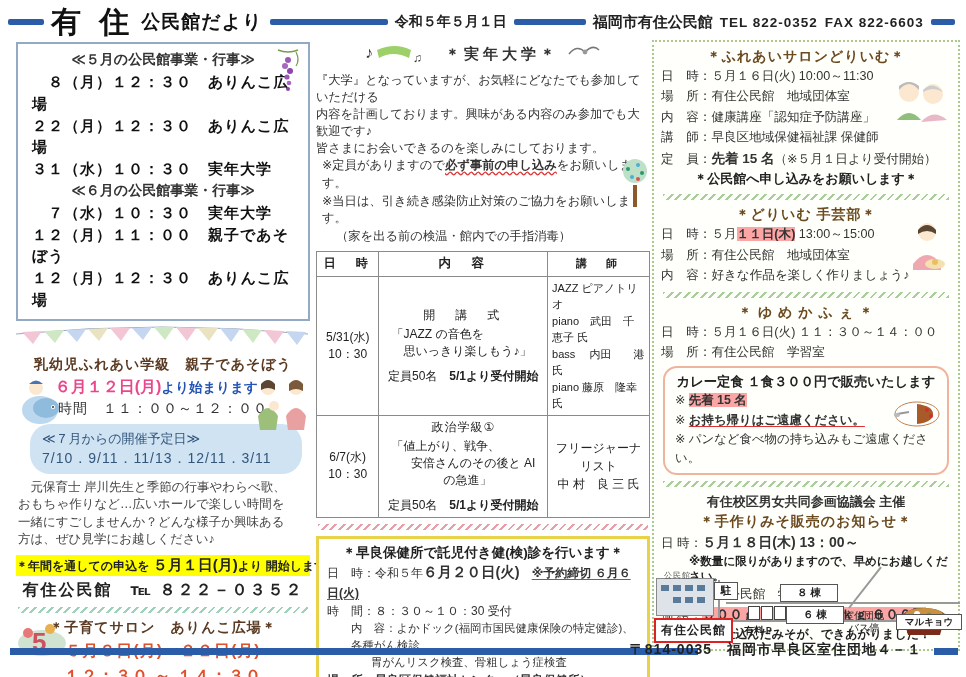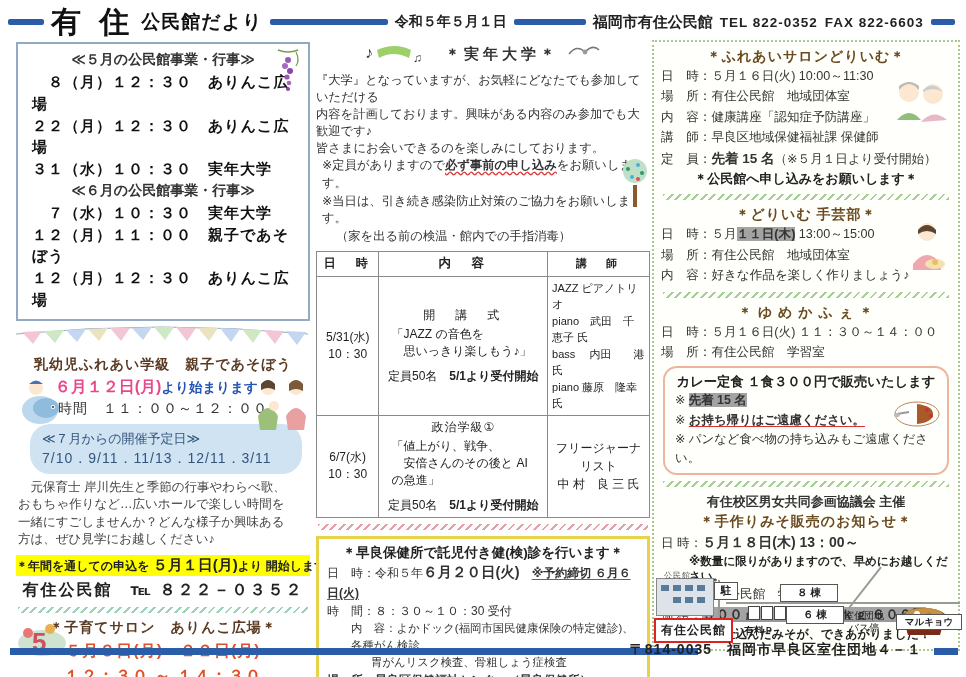--- a/index.html
+++ b/index.html
@@ -62,21 +62,21 @@
   .ken-row{font-size:12px;line-height:1.5;color:#333;}
   .ken-big{font-weight:bold;font-size:14.5px;}
   .u-red{font-weight:bold;text-decoration:underline #d33;text-underline-offset:2px;}
   .bold{font-weight:bold;}
   .ken-ind{padding-left:44px;}
   
   .right-box{border:2px dotted #a9c98f;background:#fffffb;padding:4px 7px 6px 7px;}
   .r-head{text-align:center;font-weight:bold;font-size:14px;color:#6b4a20;letter-spacing:1px;margin-top:2px;}
   .r-row{font-size:12.6px;line-height:1.62;color:#333;}
   .r-apply{text-align:center;font-weight:bold;font-size:13px;color:#222;margin-top:1px;}
-  .hl{background:#a3a3a3;font-weight:bold;text-align:right;}
+  .hl{background:#fca5a5;font-weight:bold;text-align:right;}
   .curry-box{border:2px solid #f0b49e;border-radius:14px;padding:5px 10px;margin:4px 2px;position:relative;}
   .curry-title{font-weight:bold;font-size:13.3px;text-align:center;color:#222;}
   .curry-row{font-size:12.4px;line-height:1.55;color:#333;}
   .miso-org{text-align:center;font-weight:bold;font-size:13px;color:#333;margin-top:2px;}
   .miso-row{font-size:12.6px;line-height:1.6;color:#333;}
   .miso-date{font-weight:bold;font-size:14px;}
   .miso-note{font-weight:bold;font-size:11.6px;}
   .miso-done{font-weight:bold;font-size:12px;padding-left:26px;margin-top:1px;}
   
   .map{position:absolute;left:652px;top:562px;width:308px;height:80px;}
@@ -287,21 +287,21 @@
         </td>
       </tr>
       <tr>
         <td class="c-dt">
           <div>6/7(水)</div>
           <div>10：30</div>
         </td>
         <td class="c-ct">
           <div class="ct-title" style="letter-spacing:1px;">政治学級①</div>
           <div style="text-align:left;padding-left:8px;">「値上がり、戦争、</div>
-          <div style="text-align:left;padding-left:8px;">　安倍さんのその後と AI の急進」</div>
+          <div style="text-align:center;padding-left:8px;">　安倍さんのその後と AI の急進」</div>
           <div class="ct-cap"><span>定員50名　</span><span class="ct-start">5/1より受付開始</span></div>
         </td>
         <td class="c-lc" style="text-align:center;font-size:12px;">
           <div class="lc-line">フリージャーナリスト</div>
           <div class="lc-line">中 村　良 三 氏</div>
         </td>
       </tr>
     </tbody>
       </table>
 

